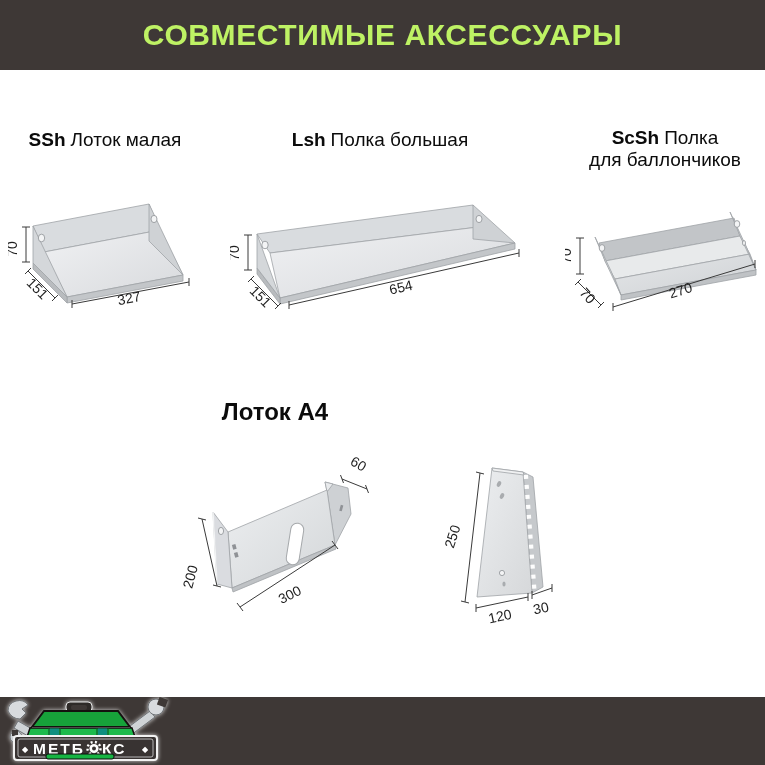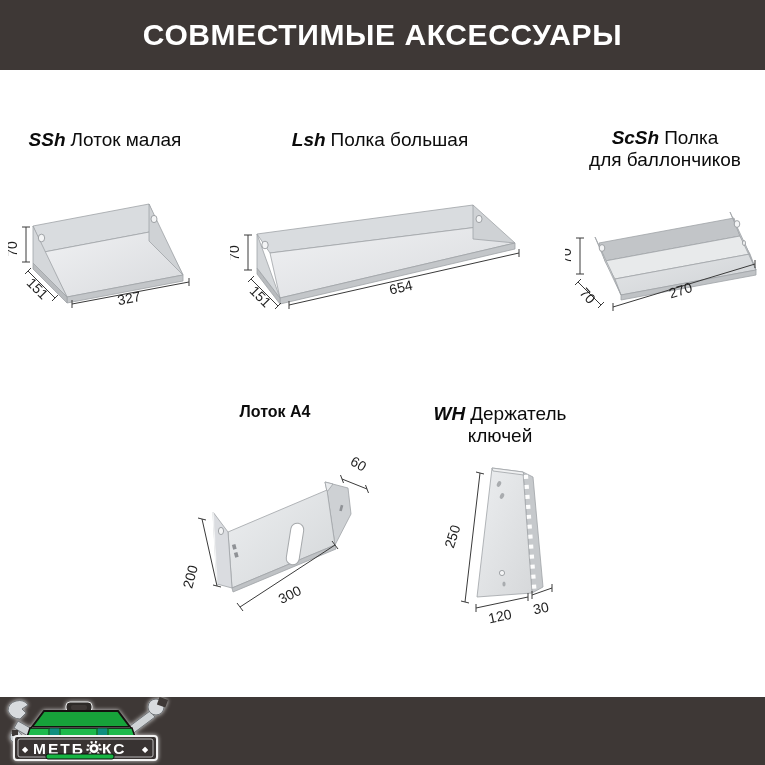--- a/index.html
+++ b/index.html
@@ -1,23 +1,23 @@
 <!DOCTYPE html>
 <html><head>
 <meta charset="utf-8">
 <style>
   html,body{margin:0;padding:0;background:#888;}
   .page{position:relative;width:765px;height:765px;background:#ffffff;
         font-family:"Liberation Sans",sans-serif;overflow:hidden;margin:0 auto;}
   .topbar{position:absolute;left:0;top:0;width:765px;height:70px;background:#3E3836;
           display:flex;align-items:center;justify-content:center;}
-  .topbar .title{color:#ffffff;font-size:30px;font-weight:800;letter-spacing:.6px;margin:0;}
+  .topbar .title{color:#bef264;font-size:30px;font-weight:800;letter-spacing:.6px;margin:0;}
   .plabel{position:absolute;text-align:center;font-size:19px;color:#0b0b0b;line-height:22px;}
-  .plabel b{font-weight:700;margin-right:5px;font-style:italic;}
-  .plabel.bold-all{font-weight:700;font-size:16px;}
+  .plabel b{font-weight:700;margin-right:5px;}
+  .plabel.bold-all{font-weight:700;font-size:24px;}
   .drawing{position:absolute;}
   .m{stroke:#9fa3a7;stroke-width:.8;stroke-linejoin:round;}
   .dl{stroke:#3a3a3a;stroke-width:1;}
   .dim{font-size:14px;fill:#1e1e1e;}
   .hole{fill:#f3f4f5;stroke:#8d9094;stroke-width:.8;}
   .footer{position:absolute;left:0;top:697px;width:765px;height:68px;background:#3E3836;}
   .logo{position:absolute;left:6px;top:0;filter:drop-shadow(0 0 2px rgba(255,255,255,.8));}
   svg text{font-family:"Liberation Sans",sans-serif;}
   .brand{fill:#ffffff;font-weight:700;font-size:15.5px;letter-spacing:2px;}
   .diamond{fill:#ffffff;font-size:8px;}
@@ -35,24 +35,20 @@
     <b>SSh</b><span>Лоток малая</span>
   </div>
   <div class="plabel" style="left:570px;top:127px;width:190px;">
     <div><b>ScSh</b><span>Полка</span></div>
     <div>для баллончиков</div>
   </div>
   <div class="plabel" style="left:280px;top:129px;width:200px;">
     <b>Lsh</b><span>Полка большая</span>
   </div>
   <div class="plabel bold-all" style="left:185px;top:401px;width:180px;">Лоток А4</div>
-  <div class="plabel" style="left:405px;top:403px;width:190px;">
-    <div><b>WH</b><span>Держатель</span></div>
-    <div>ключей</div>
-  </div>
 
   <svg class="drawing" style="left:8px;top:192px;" width="200" height="135" viewBox="0 0 200 135">
     <defs>
       <linearGradient id="gFloor1" x1="0" y1="0" x2="1" y2="1">
         <stop offset="0" stop-color="#f0f1f3"></stop>
           <stop offset="1" stop-color="#d8dadd"></stop>
       </linearGradient>
     </defs>
     <polygon class="m" points="25,34 141,12 152,38 36,60" fill="#d9dcdf"></polygon>
     <polygon class="m" points="36,60 152,38 175,83 59,105" fill="url(#gFloor1)"></polygon>

